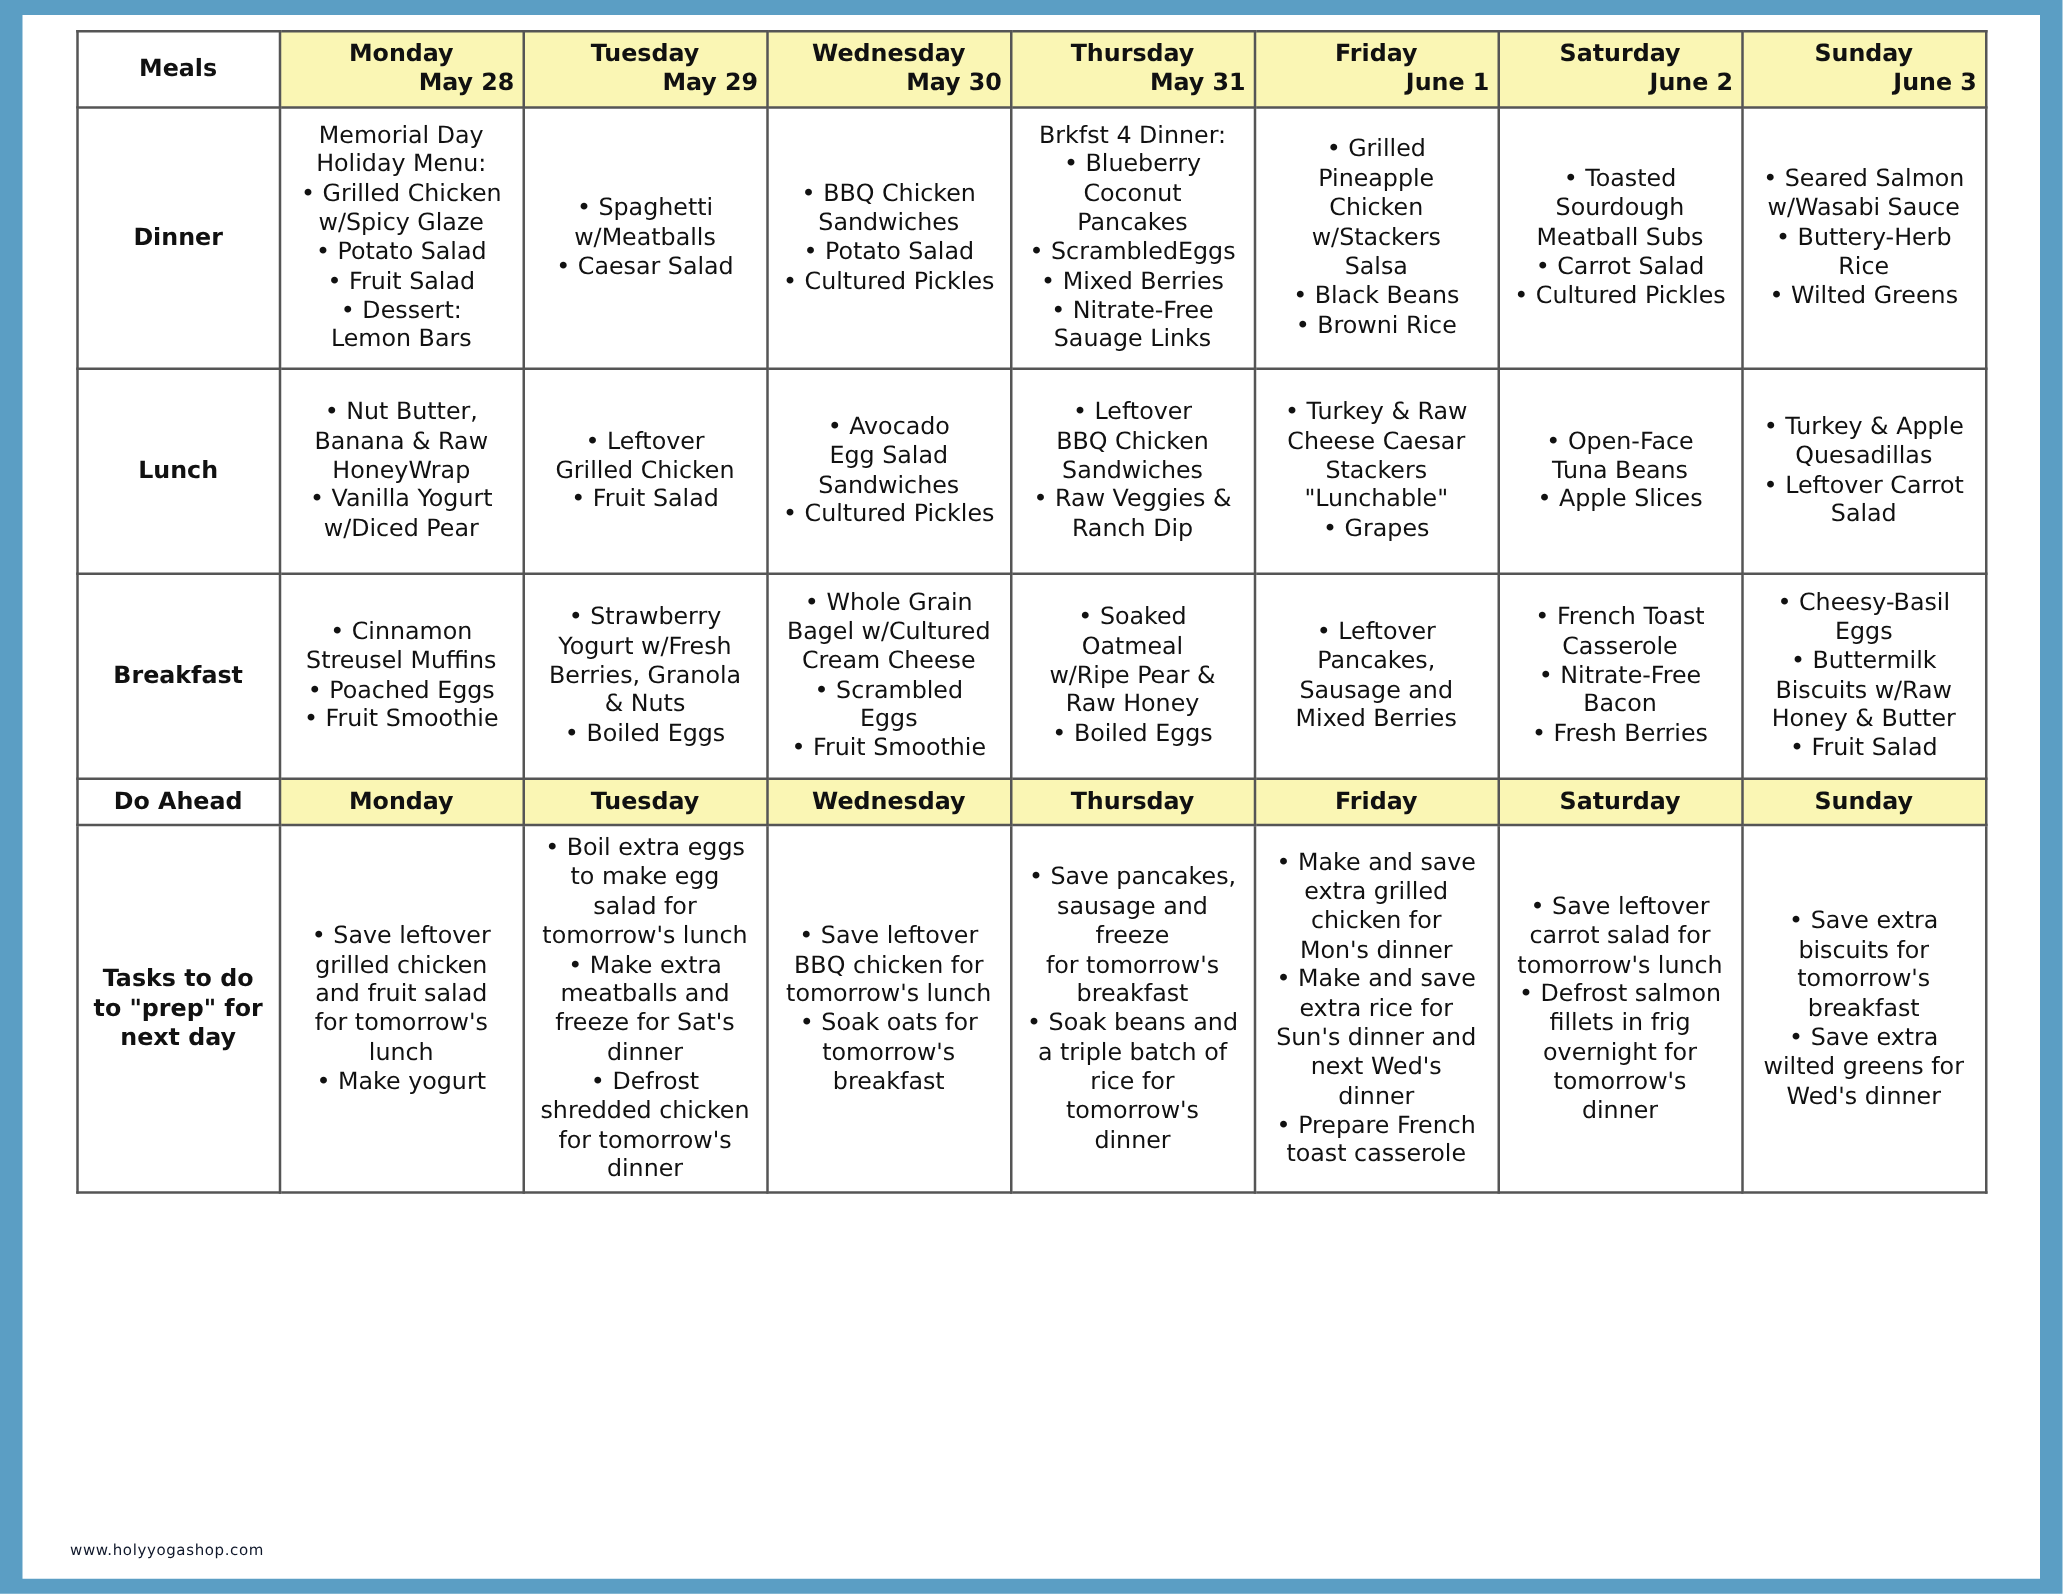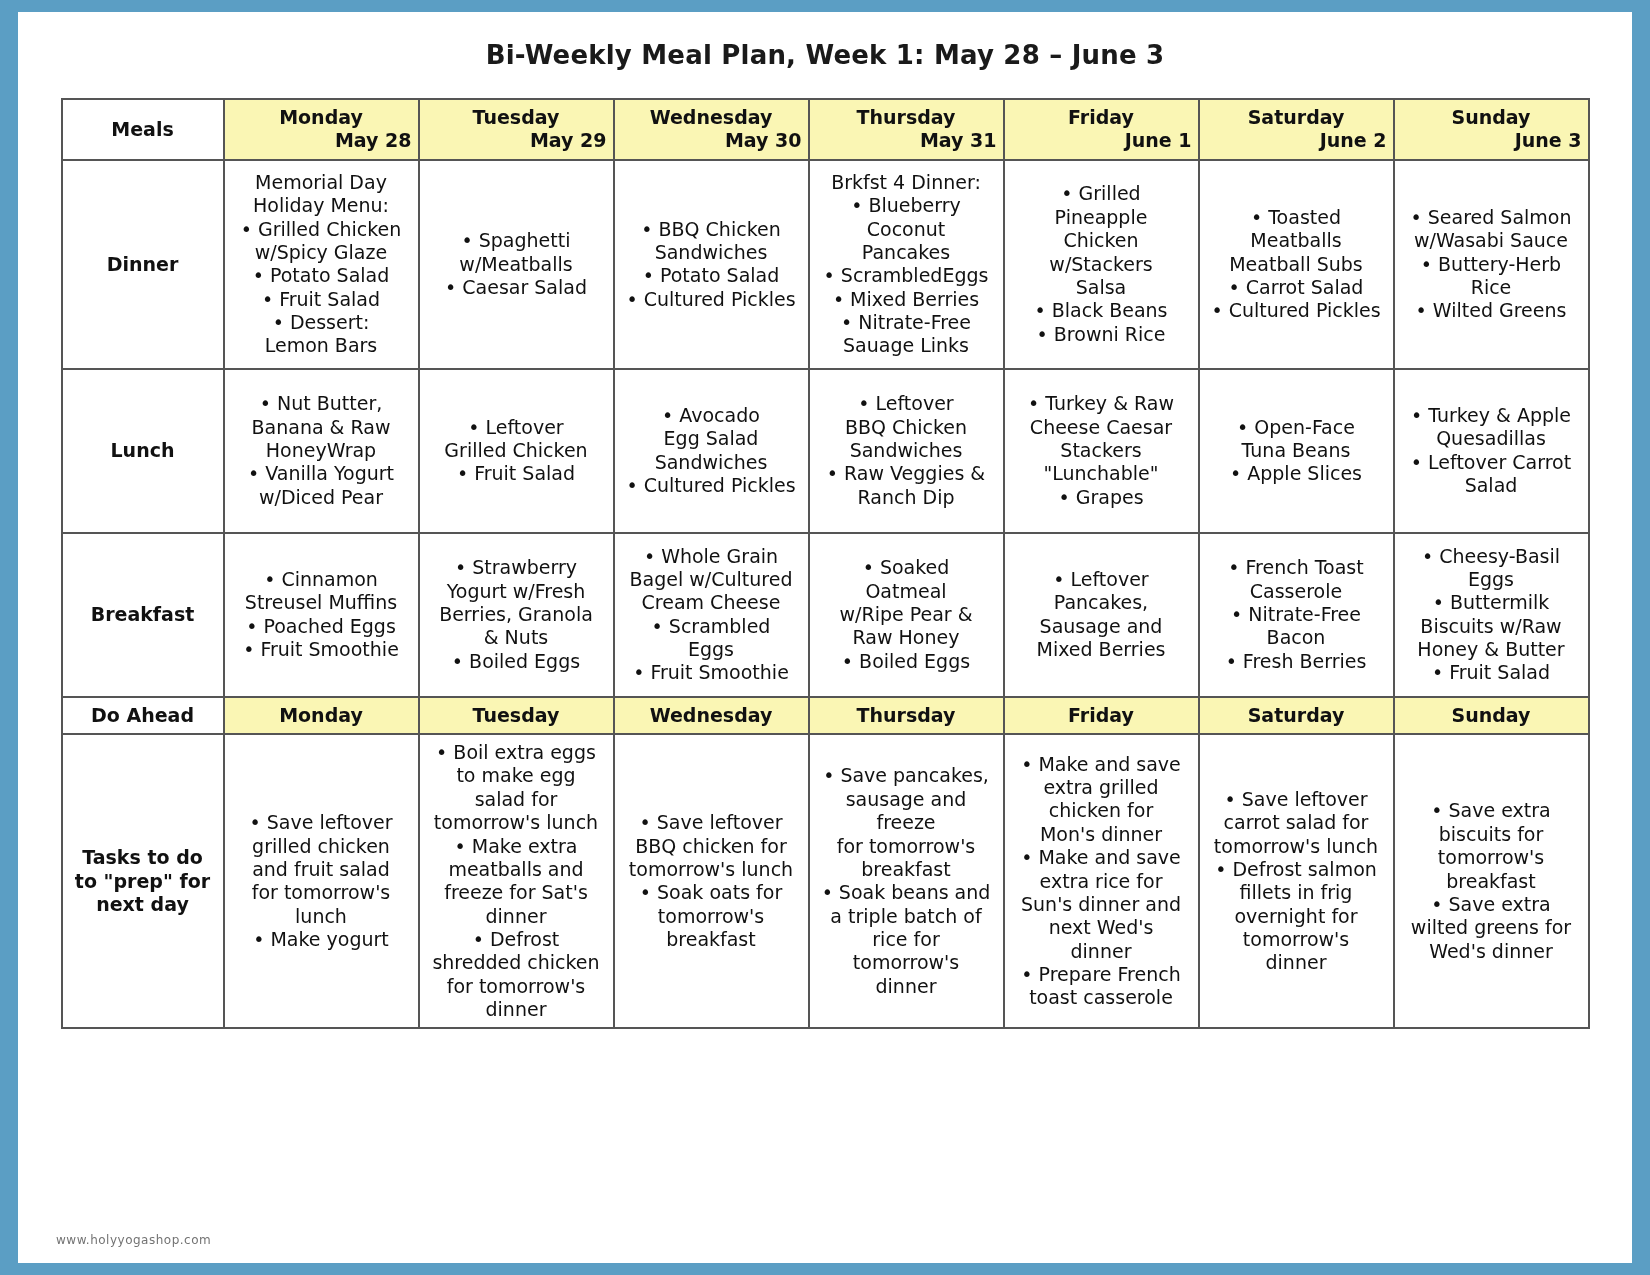--- a/index.html
+++ b/index.html
@@ -90,30 +90,29 @@
   th.doahead-label {
     background: #ffffff;
     font-weight: bold;
     font-size: 20px;
   }
   .watermark {
     position: absolute;
     left: 38px;
     bottom: 16px;
     font-size: 12px;
-    color: #737373;
+    color: #0f172a;
     letter-spacing: 0.5px;
   }
 </style>
 </head>
 <body>
 
 <div class="page">
 
-  <div class="title">Bi-Weekly Meal Plan, Week 1: May 28 – June 3</div>
 
   <table class="plan">
     <colgroup>
       <col class="col-meals">
       <col class="col-day">
         <col class="col-day">
         <col class="col-day">
         <col class="col-day">
       <col class="col-day">
         <col class="col-day">
@@ -201,21 +200,21 @@
               <span class="ln">Chicken</span>
               <span class="ln">w/Stackers</span>
               <span class="ln">Salsa</span>
               <span class="ln">• Black Beans</span>
               <span class="ln">• Browni Rice</span>
             </span>
           </td>
         <td class="cell tall">
             <span class="lines">
               <span class="ln">• Toasted</span>
-              <span class="ln">Meatballs</span>
+              <span class="ln">Sourdough</span>
               <span class="ln">Meatball Subs</span>
               <span class="ln">• Carrot Salad</span>
               <span class="ln">• Cultured Pickles</span>
             </span>
           </td>
         <td class="cell tall">
             <span class="lines">
               <span class="ln">• Seared Salmon</span>
               <span class="ln">w/Wasabi Sauce</span>
               <span class="ln">• Buttery-Herb</span>

